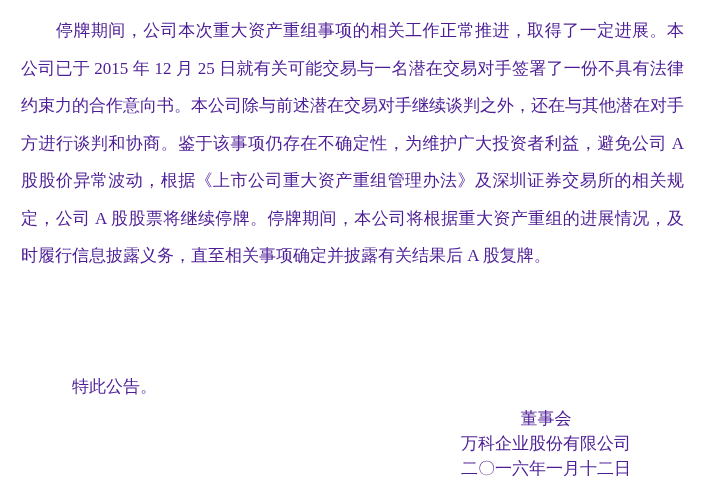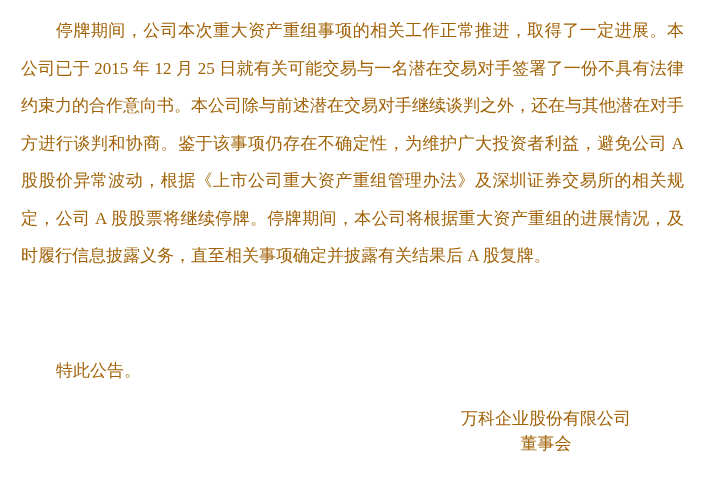--- a/index.html
+++ b/index.html
@@ -5,42 +5,42 @@
   html, body {
     margin: 0;
     padding: 0;
     background: #ffffff;
   }
   .page {
     position: relative;
     width: 703px;
     height: 496px;
     background: #ffffff;
-    color: #a16207;
+    color: #4c1d95;
     font-family: "Liberation Serif", "DejaVu Serif", serif;
     overflow: hidden;
   }
   .body-text {
     position: absolute;
     left: 21px;
     right: 19px;
     top: 12px;
     font-size: 17px;
     line-height: 37.5px;
     text-align: justify;
   }
   .body-text p {
     margin: 0;
     text-indent: 35px;
   }
   .closing {
     position: absolute;
     left: 56px;
     top: 352px;
-    margin: 0;
+    margin: 16px;
     font-size: 17px;
     line-height: 37.5px;
     white-space: nowrap;
   }
   .signature {
     position: absolute;
     left: 400px;
     top: 406px;
     width: 292px;
     font-size: 17px;
@@ -56,17 +56,18 @@
 
 <div class="page">
 
   <div class="body-text">
     <p>停牌期间，公司本次重大资产重组事项的相关工作正常推进，取得了一定进展。本公司已于 2015 年 12 月 25 日就有关可能交易与一名潜在交易对手签署了一份不具有法律约束力的合作意向书。本公司除与前述潜在交易对手继续谈判之外，还在与其他潜在对手方进行谈判和协商。鉴于该事项仍存在不确定性，为维护广大投资者利益，避免公司 A 股股价异常波动，根据《上市公司重大资产重组管理办法》及深圳证券交易所的相关规定，公司 A 股股票将继续停牌。停牌期间，本公司将根据重大资产重组的进展情况，及时履行信息披露义务，直至相关事项确定并披露有关结果后 A 股复牌。</p>
   </div>
 
   <p class="closing">特此公告。</p>
 
   <div class="signature">
+    <div>董事会</div>
     <div>万科企业股份有限公司</div>
-    <div>董事会</div>
+    <div>二〇一六年一月十二日</div>
   </div>
 
 </div>
 
 </body></html>

